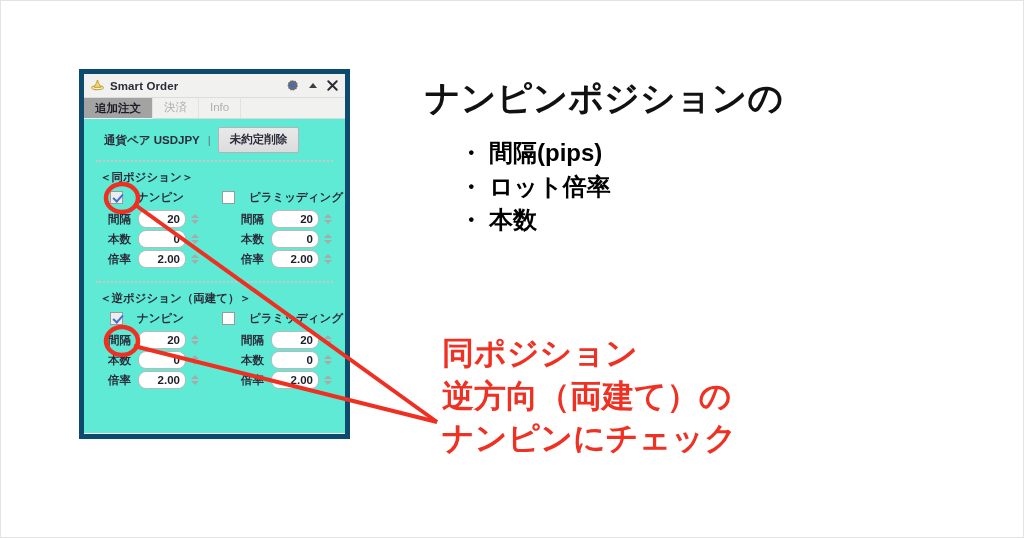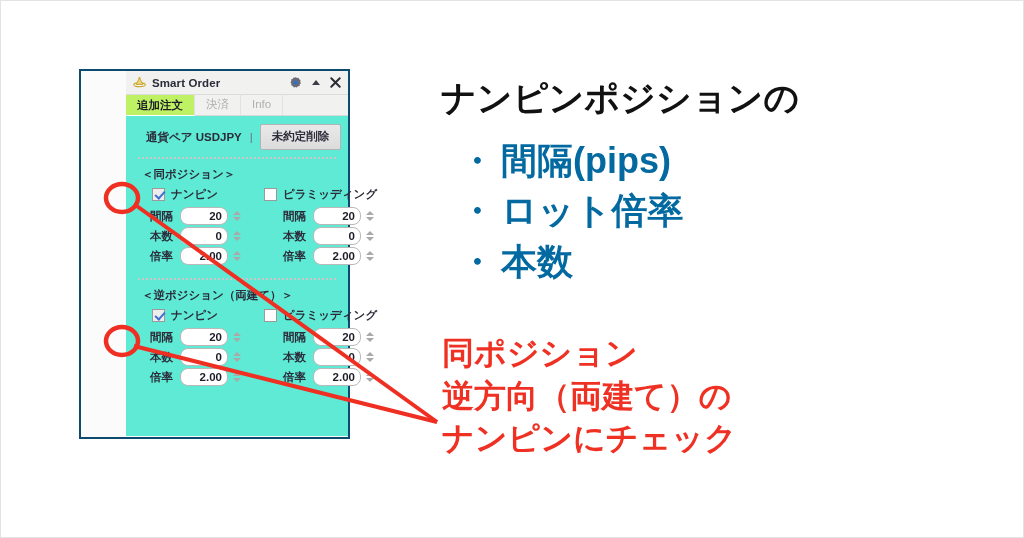--- a/index.html
+++ b/index.html
@@ -26,23 +26,22 @@
   }
 
   
   #panel {
     position: absolute;
     left: 78px;
     top: 68px;
     width: 271px;
     height: 370px;
     background: #fbfbfb;
-    border: 2px solid #0c4a6e;
-    box-sizing: border-box;
-    padding-left: 45px;
+    border: 5px solid #0c4a6e;
+    box-sizing: border-box;
   }
   #titlebar {
     height: 24px;
     background: #f1f1f0;
     border-bottom: 1px solid #dcdcdc;
     display: flex;
     align-items: center;
     padding: 0 5px 0 6px;
     box-sizing: border-box;
   }
@@ -90,21 +89,21 @@
     height: 21px;
     line-height: 20px;
     padding: 0 11px;
     font-size: 11.5px;
     color: #b0b0b0;
     box-sizing: border-box;
     border-right: 1px solid #e2e2e2;
     white-space: nowrap;
   }
   .tab.active {
-    background: #bef264;
+    background: #a3a3a3;
     color: #1d1d28;
     font-weight: bold;
     border-bottom: 1px solid #ffffff;
     margin-bottom: -1px;
   }
   .tab.pad { flex: 1 1 auto; border-right: none; }
 
   
   #panel-body {
     background: #5eead4;
@@ -158,20 +157,21 @@
 
   .cb-row {
     display: flex;
     padding: 1px 0 4px 26px;
   }
   .cb-group {
     display: flex;
     align-items: center;
     width: 112px;
     flex: 0 0 auto;
+    gap: 8px;
   }
   .cb-group.second { width: auto; }
   .cbox {
     width: 13px;
     height: 13px;
     box-sizing: border-box;
     border: 1px solid #9a9a9a;
     background: #fdfdfd;
     margin-right: 6px;
     flex: 0 0 auto;
@@ -249,35 +249,35 @@
   .spin .dn {
     width: 0; height: 0;
     border-left: 4px solid transparent;
     border-right: 4px solid transparent;
     border-top: 4px solid #a9a9a9;
   }
 
   
   #headline {
     position: absolute;
-    left: 440px;
+    left: 424px;
     top: 77px;
     font-size: 35px;
     font-weight: bold;
     color: #111111;
     line-height: 1.17;
     white-space: nowrap;
   }
   #bullets {
     position: absolute;
     left: 458px;
     top: 135px;
-    font-size: 36px;
-    font-weight: bold;
-    color: #0369a1;
+    font-size: 24px;
+    font-weight: bold;
+    color: #000000;
     line-height: 1.4;
     white-space: nowrap;
   }
   #bullets div { white-space: nowrap; }
   .bdot { margin-right: 6px; }
 
   #redtext {
     position: absolute;
     left: 441px;
     top: 331px;

